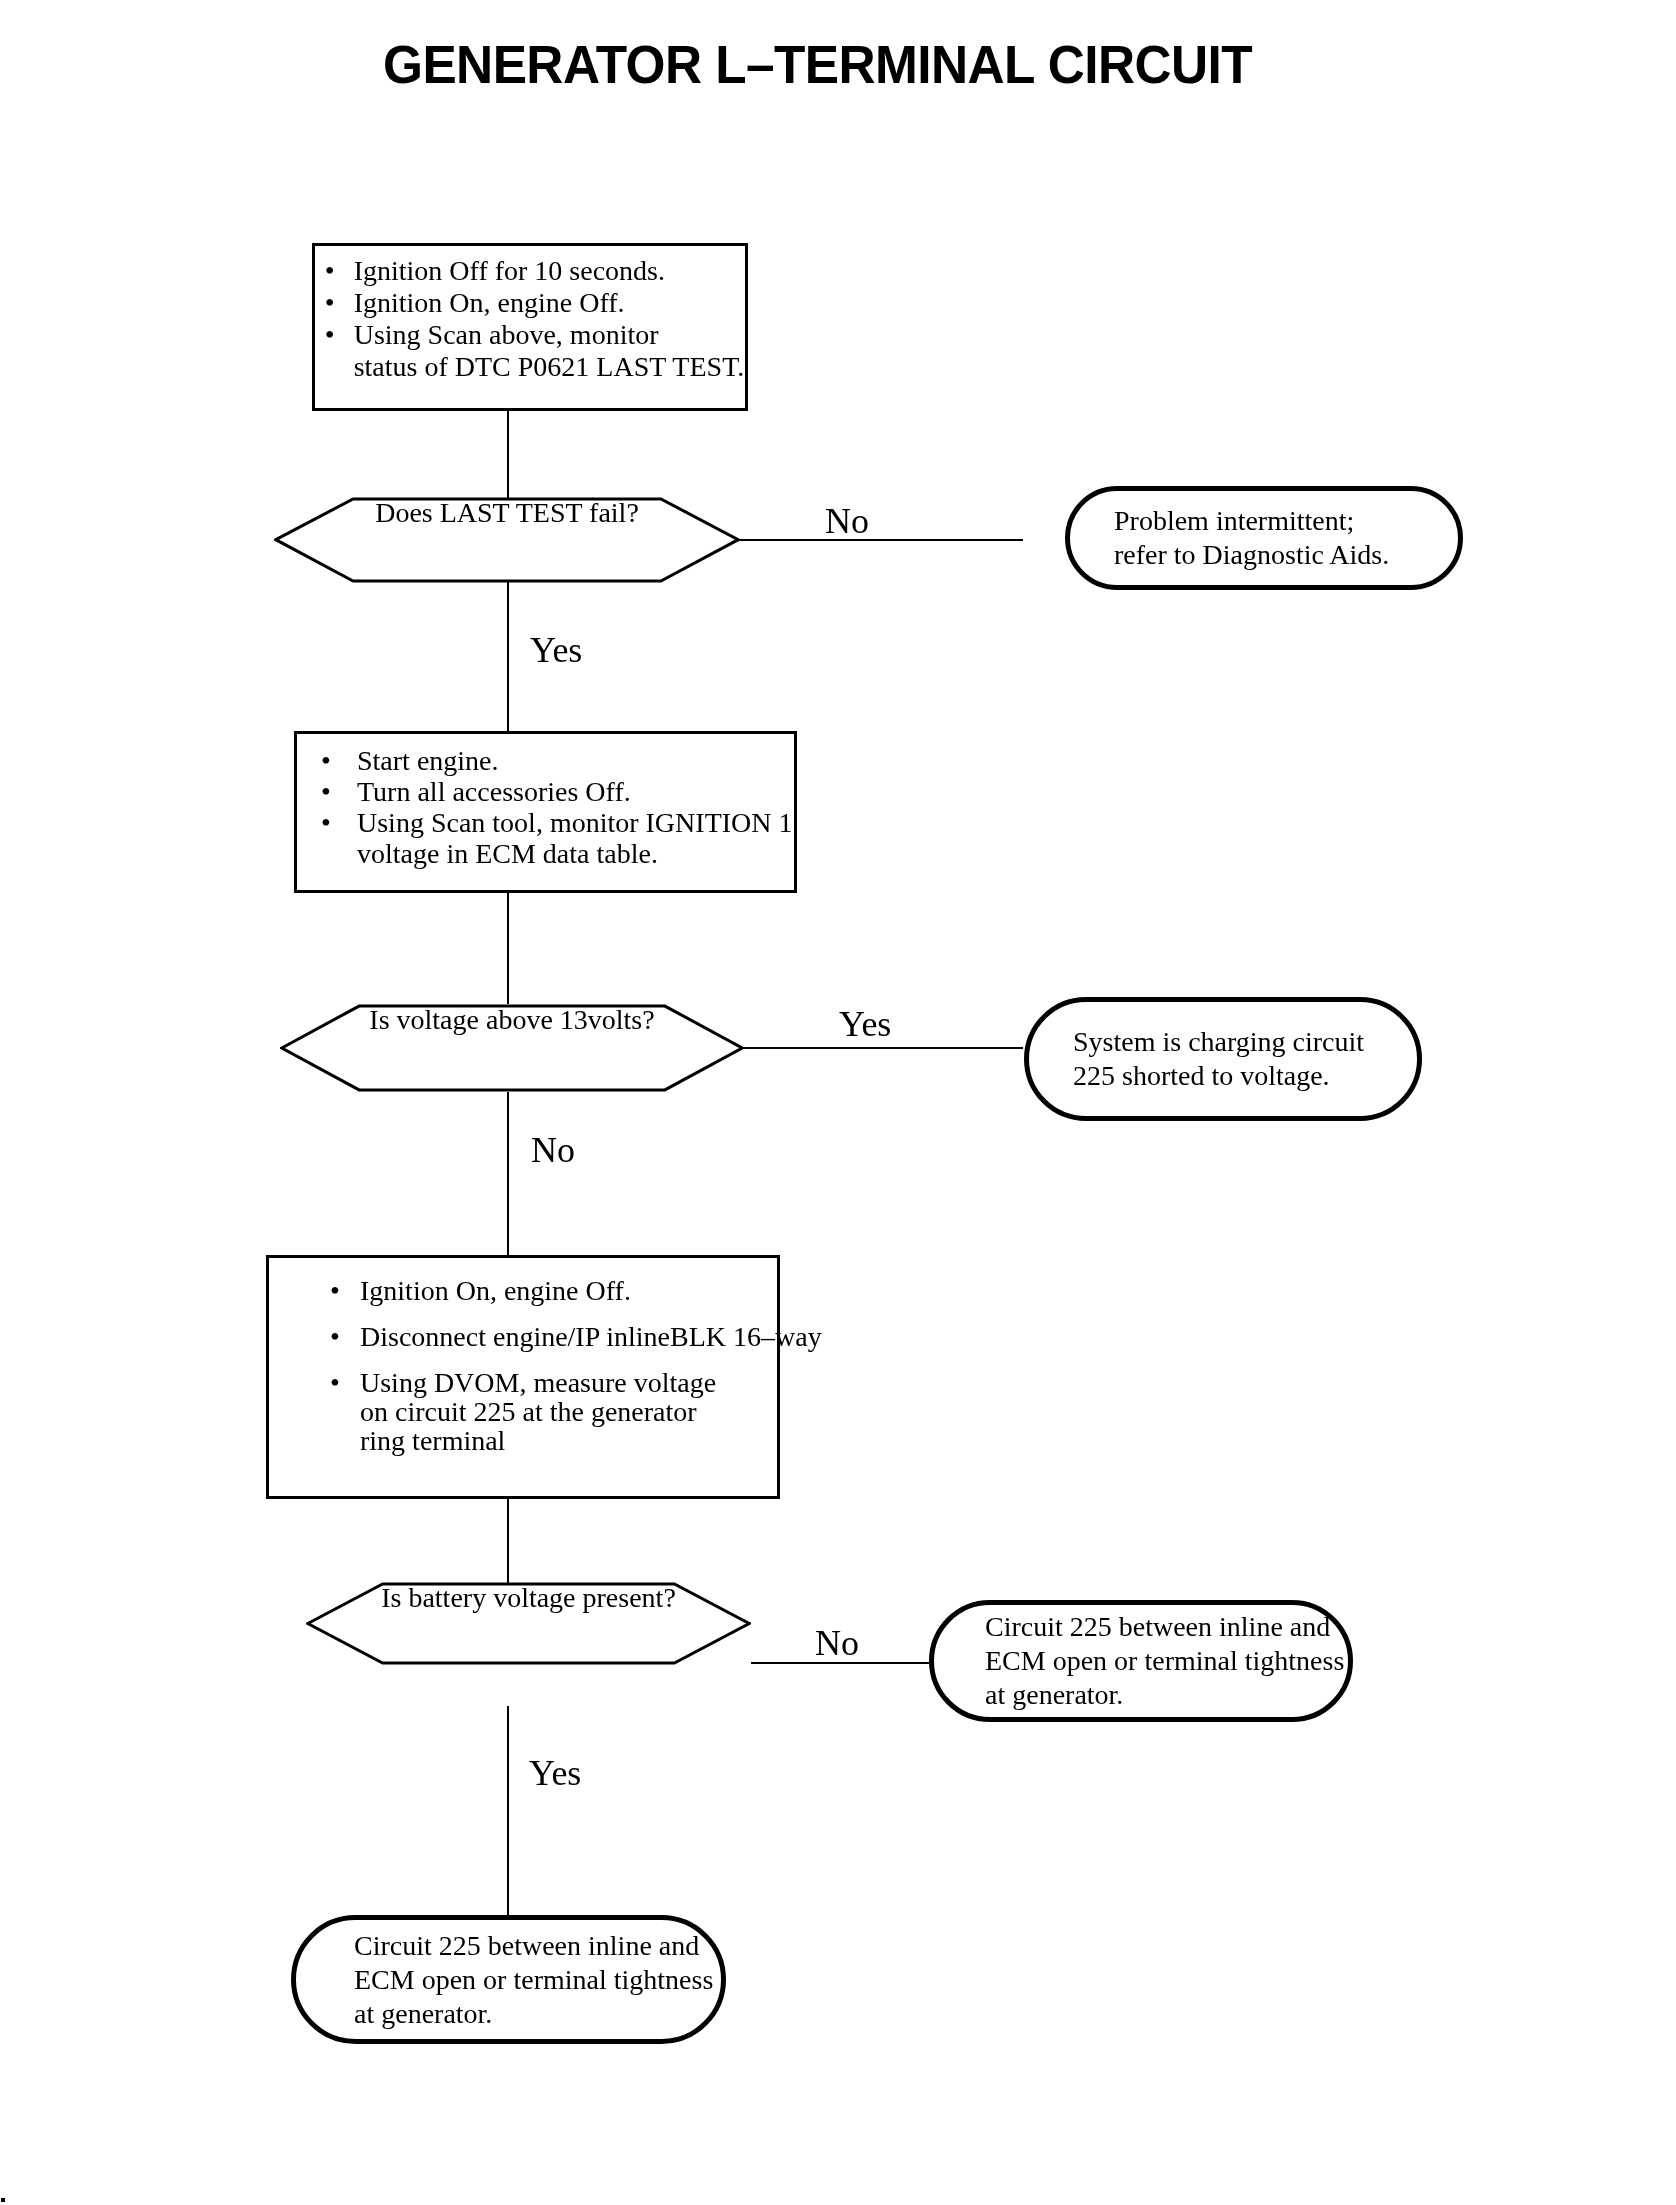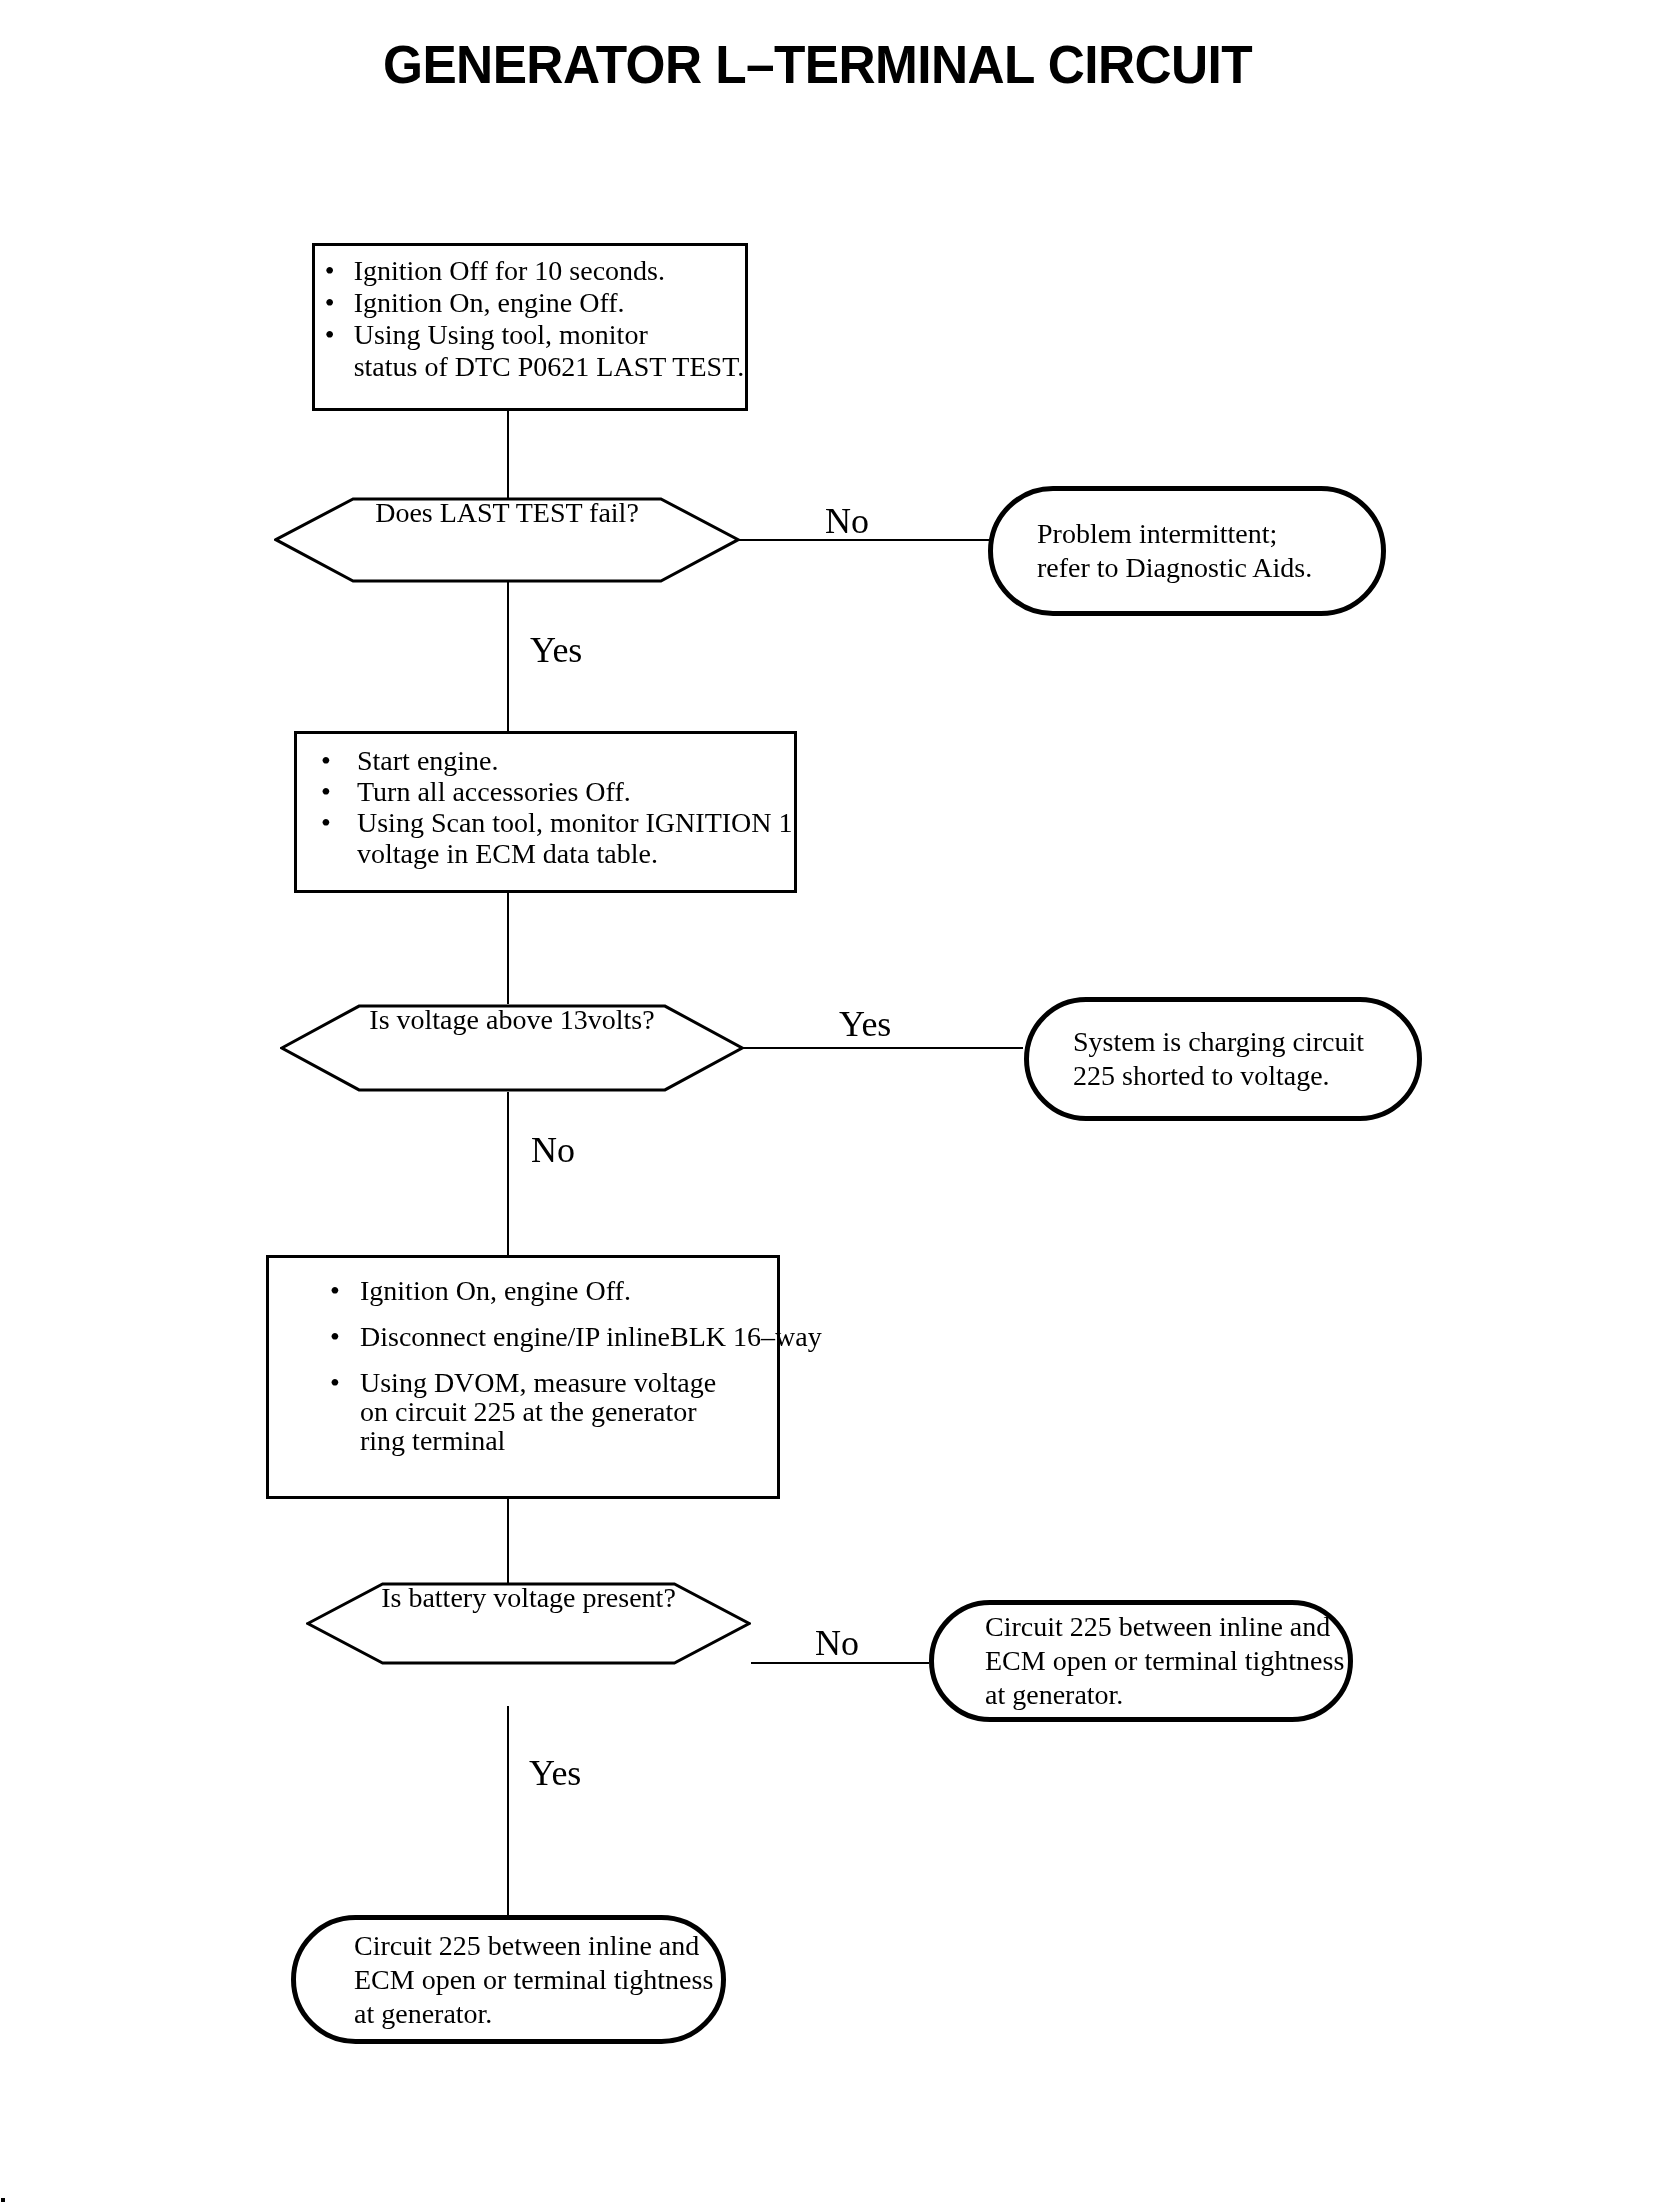--- a/index.html
+++ b/index.html
@@ -52,21 +52,21 @@
 
   
   .oval{
     border:5.5px solid #000;
     border-radius:607px;
     background:#fff;
     box-sizing:border-box;
     display:flex;align-items:center;
     font-size:28px;line-height:34px;
   }
-  #oval1{left:988px;top:486px;width:398px;height:130px;padding-left:44px;}
+  #oval1{left:1065px;top:486px;width:398px;height:104px;padding-left:44px;}
   #oval2{left:1024px;top:997px;width:398px;height:124px;padding-left:44px;}
   #oval3{left:929px;top:1600px;width:424px;height:122px;padding-left:51px;}
   #oval4{left:291px;top:1915px;width:435px;height:129px;padding-left:58px;}
 
   
   .vline{width:2.4px;background:#000;left:507px;}
   .hline{height:2.4px;background:#000;}
 
   
   .blabel{font-size:36px;white-space:nowrap;}
@@ -82,21 +82,21 @@
   <div class="brow">
     <span class="bullet">•</span>
     <span class="btext">Ignition Off for 10 seconds.</span>
   </div>
   <div class="brow">
     <span class="bullet">•</span>
     <span class="btext">Ignition On, engine Off.</span>
   </div>
   <div class="brow">
     <span class="bullet">•</span>
-    <span class="btext">Using Using tool, monitor
+    <span class="btext">Using Scan above, monitor
 status of DTC P0621 LAST TEST.</span>
   </div>
 </div>
 
 <div class="abs vline" style="top:411px;height:88px;"></div>
 
 <div class="abs hex" style="left:274px;top:497px;width:466px;height:86px;">
   <svg width="466" height="86" viewBox="0 0 766 141">
     <polygon points="3,70 130,3 636,3 763,70 636,138 130,138" fill="#ffffff" stroke="#000000" stroke-width="5"></polygon>
   </svg>

